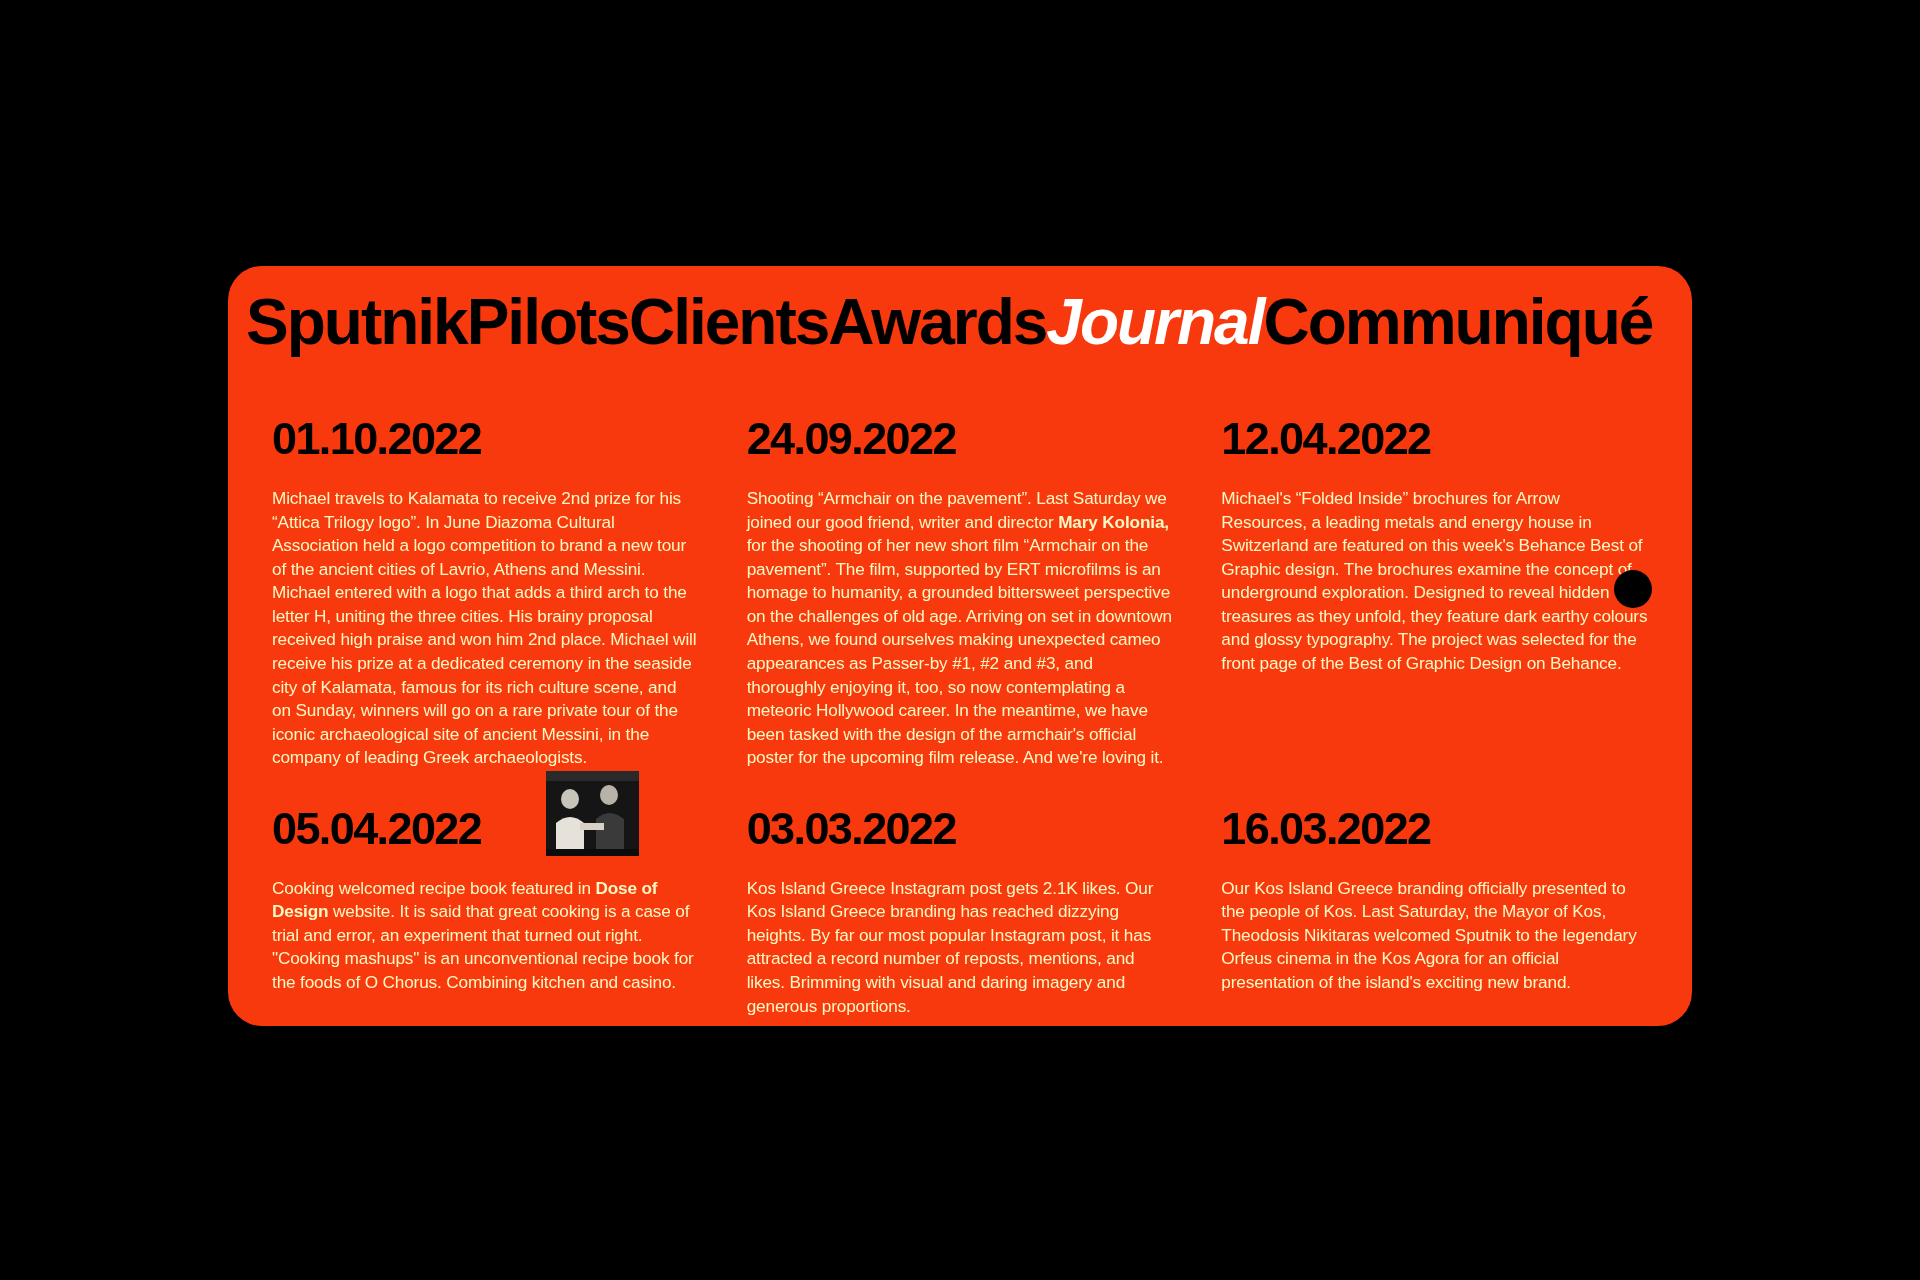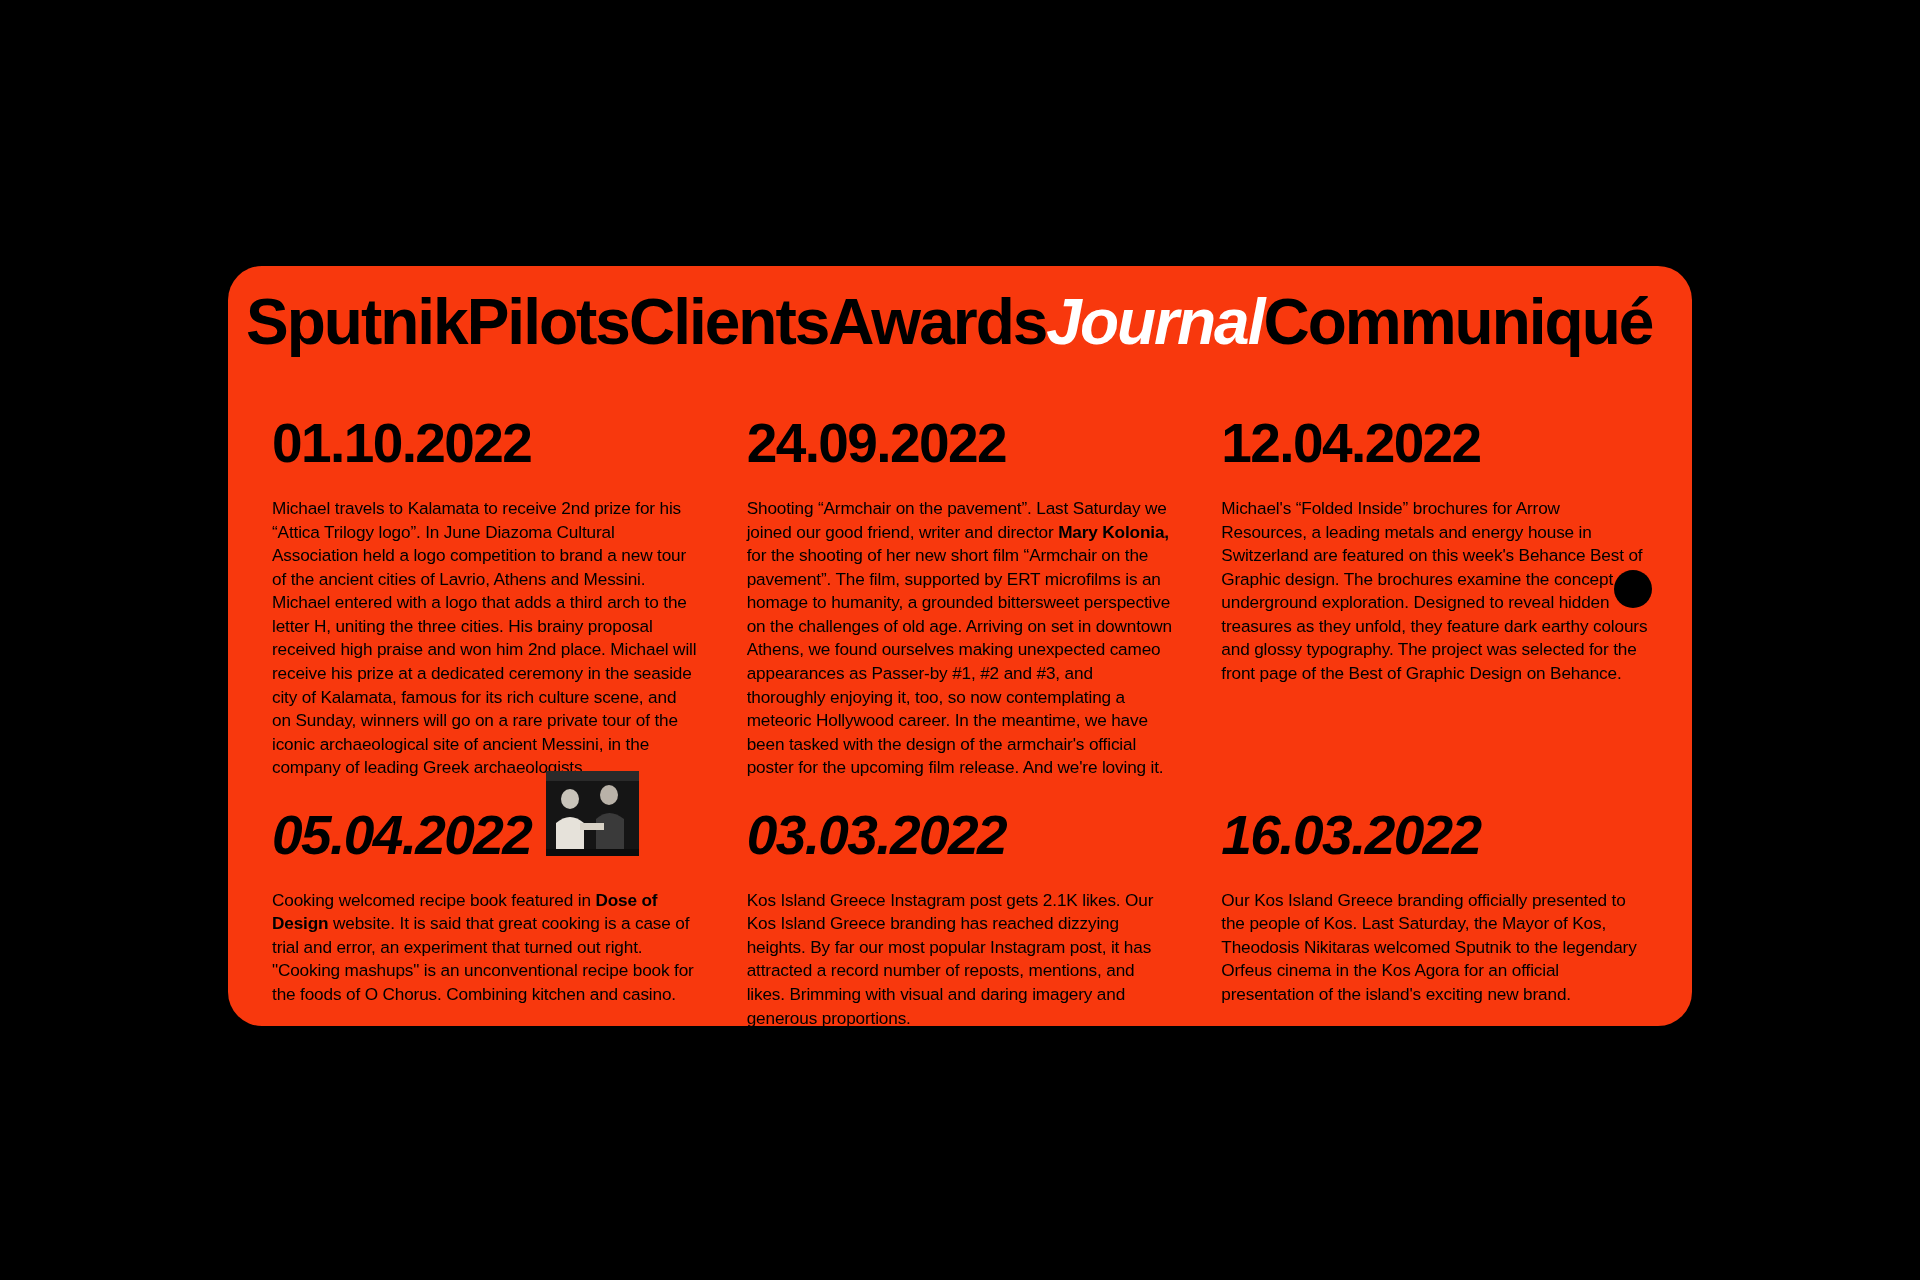--- a/index.html
+++ b/index.html
@@ -53,35 +53,35 @@
     left:18px; top:150px;
     right:18px; bottom:0;
     display:grid;
     grid-template-columns:repeat(3, 1fr);
     column-gap:48px;
     row-gap:0px;
     padding:0 26px;
   }
   .entry { position:relative; }
   .entry-date {
-    font-size:55px;
+    font-size:45px;
     font-weight:700;
     letter-spacing:-1.6px;
     color:#000;
     line-height:1;
     margin-bottom:26px;
   }
   .entry-body {
     font-size:17.2px;
     line-height:1.37;
-    color:#000000;
+    color:#fef9c3;
     letter-spacing:-0.15px;
   }
   .entry-body b { font-weight:700; }
-  .row2 .entry-date { margin-top:28px;font-style:italic; }
+  .row2 .entry-date { margin-top:28px; }
   
   .thumb {
     position:absolute;
     left:274px; top:355px;
     width:93px; height:85px;
     background:#111;
     overflow:hidden;
   }
   .thumb svg { display:block; }
 </style>

